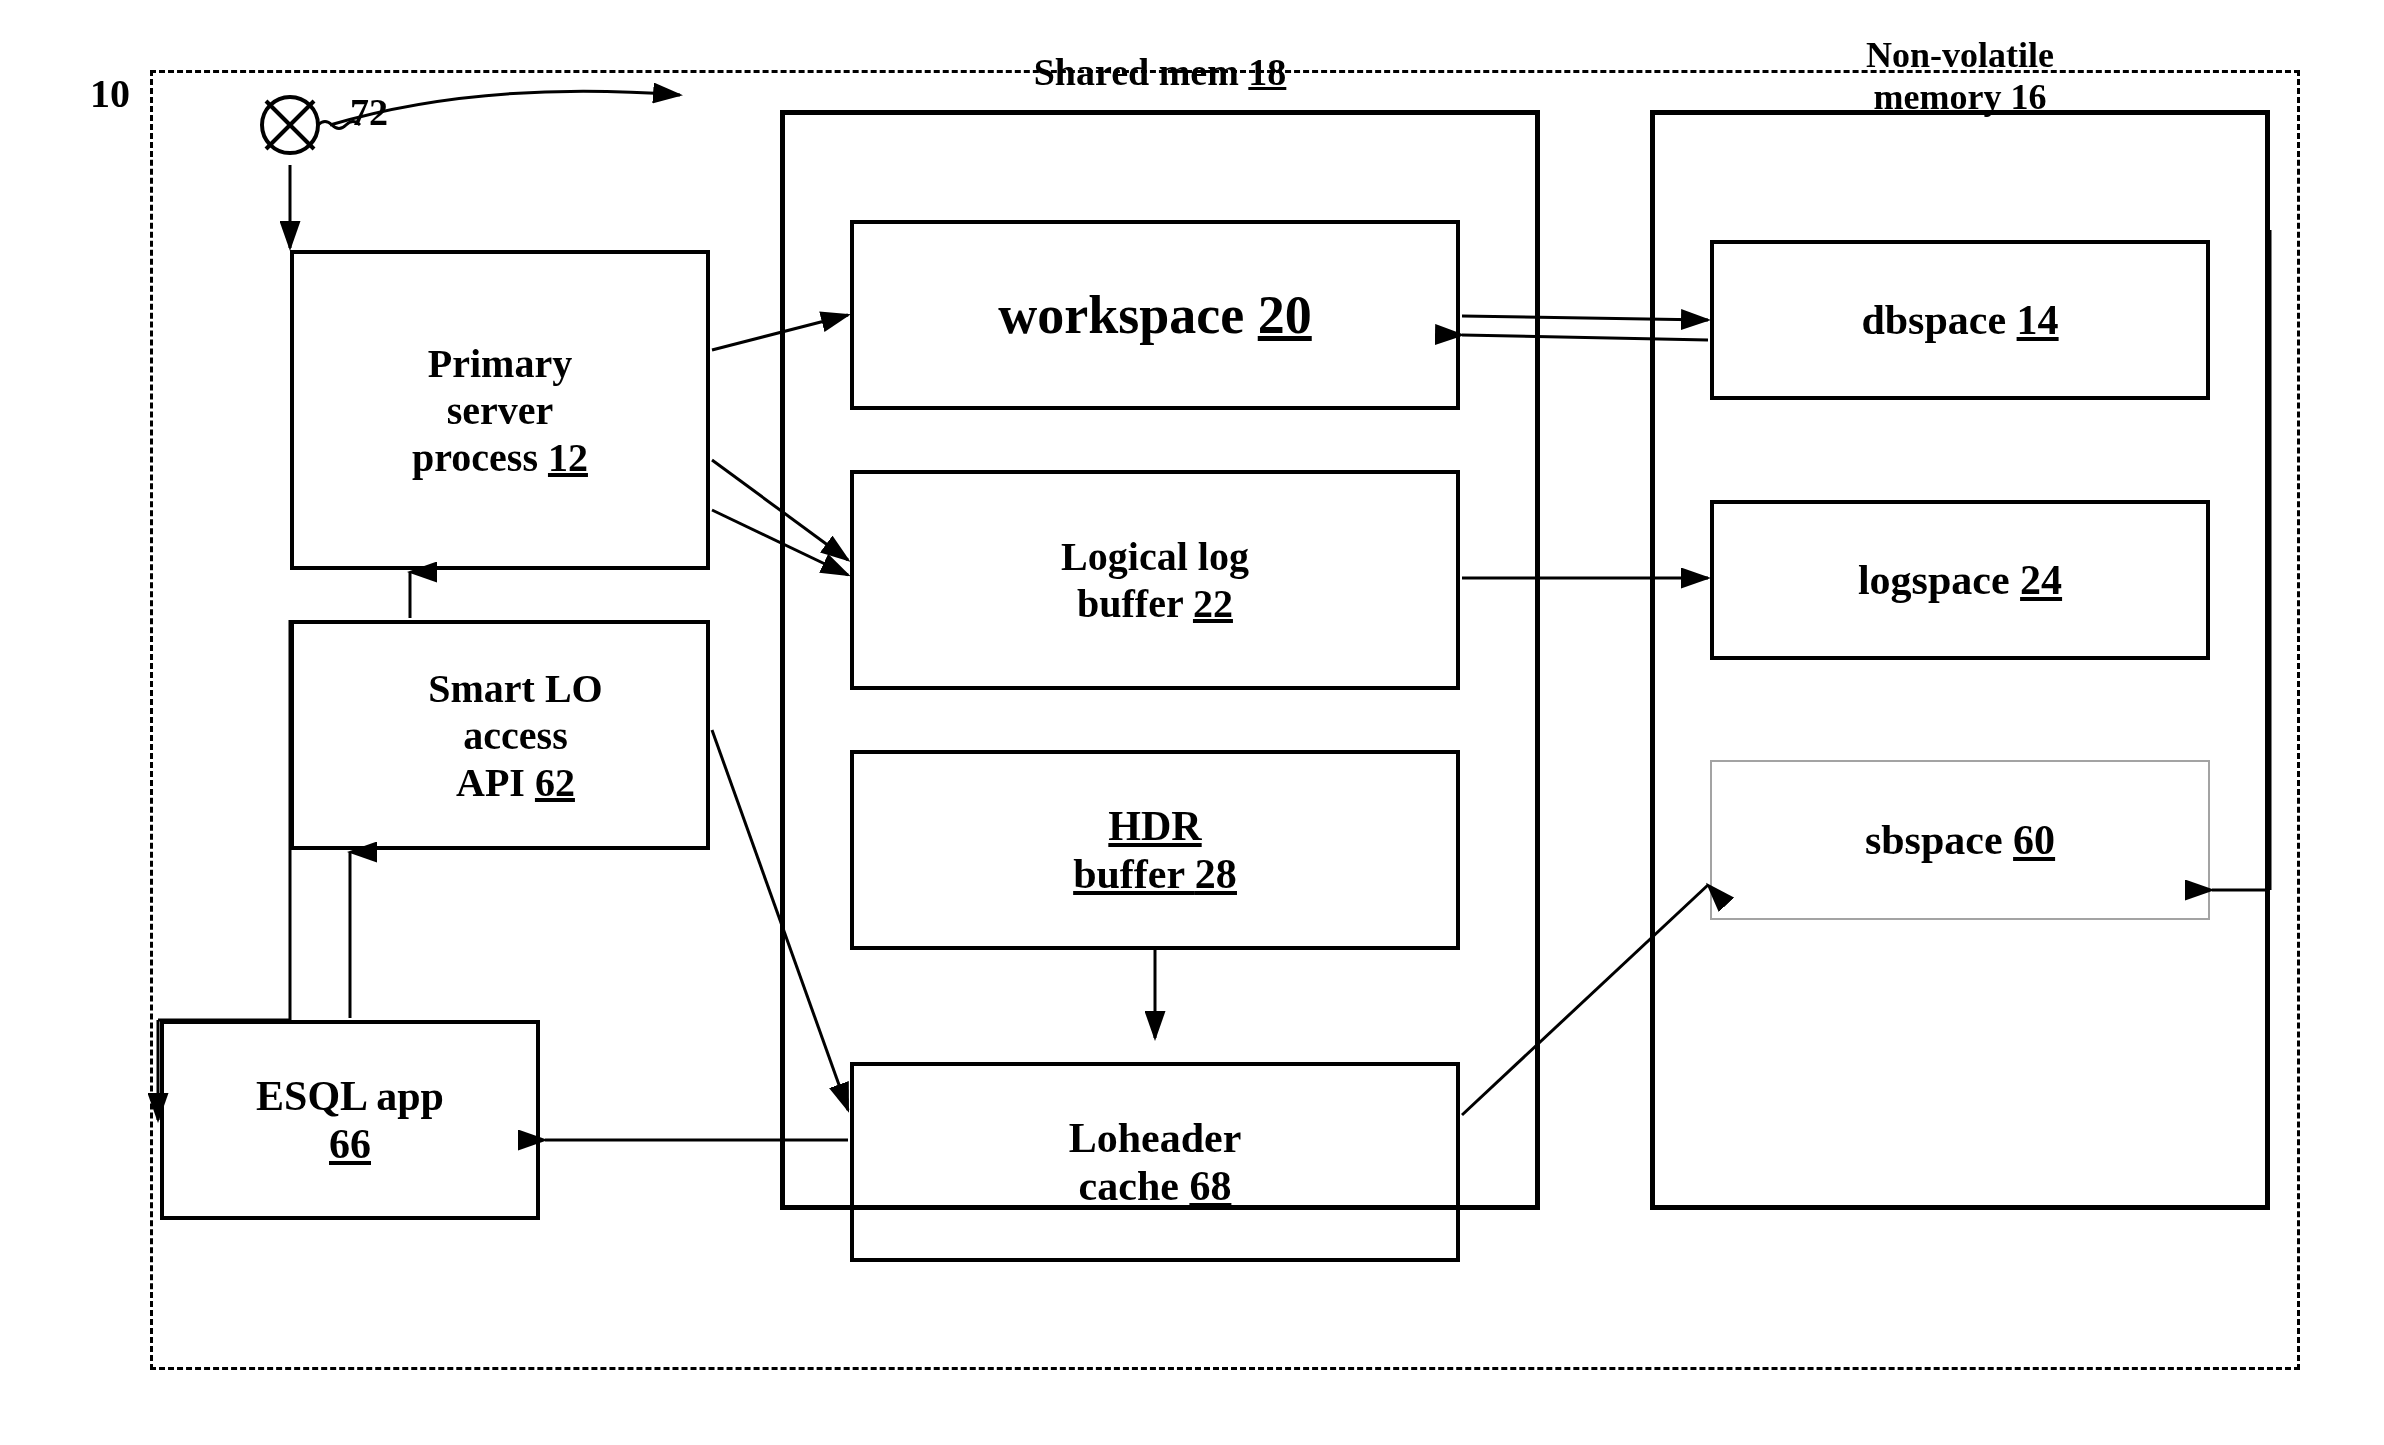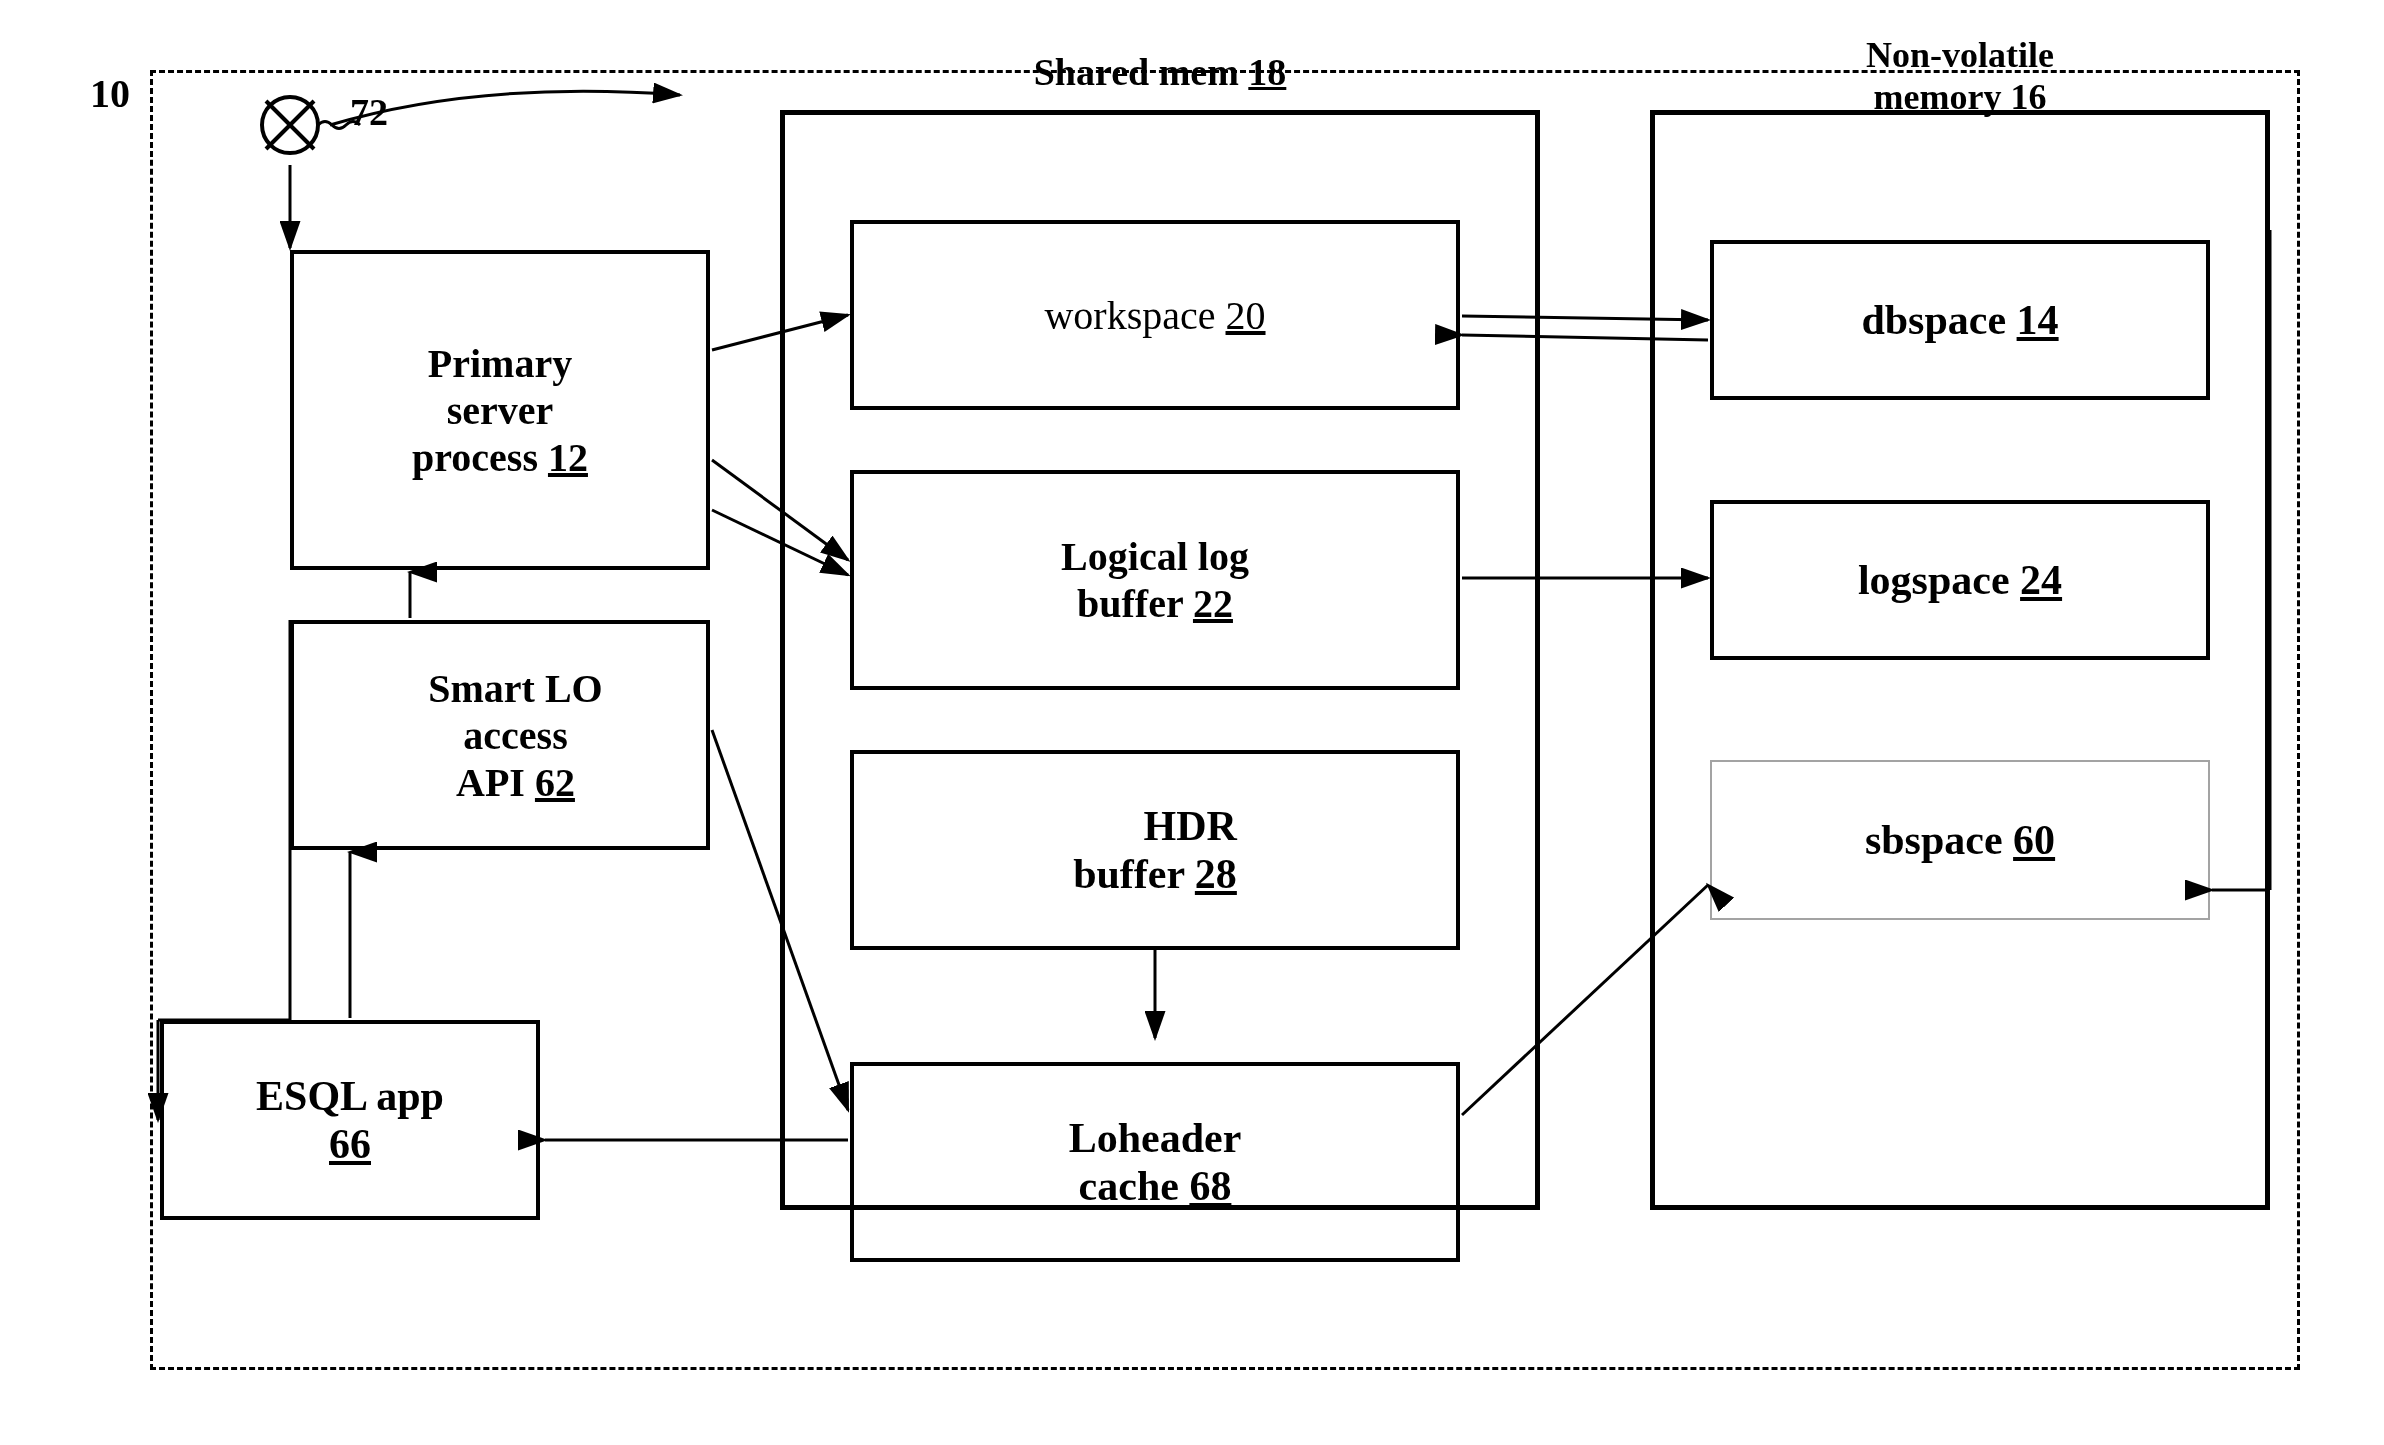--- a/index.html
+++ b/index.html
@@ -84,22 +84,22 @@
       left: 820px;
       width: 610px;
       height: 190px;
       border: 4px solid #000;
       display: flex;
       align-items: center;
       justify-content: center;
     }
 
     .workspace-label {
-      font-size: 40px;
-      font-weight: normal;
+      font-size: 54px;
+      font-weight: bold;
     }
 
     
     .logbuffer-box {
       position: absolute;
       top: 440px;
       left: 820px;
       width: 610px;
       height: 220px;
       border: 4px solid #000;
@@ -123,21 +123,22 @@
       height: 200px;
       border: 4px solid #000;
       display: flex;
       align-items: center;
       justify-content: center;
     }
 
     .hdrbuffer-label {
       font-size: 42px;
       font-weight: bold;
-      text-align: right;
+      text-align: center;
+      text-decoration: underline;
     }
 
     
     .loheader-box {
       position: absolute;
       top: 1032px;
       left: 820px;
       width: 610px;
       height: 200px;
       border: 4px solid #000;

